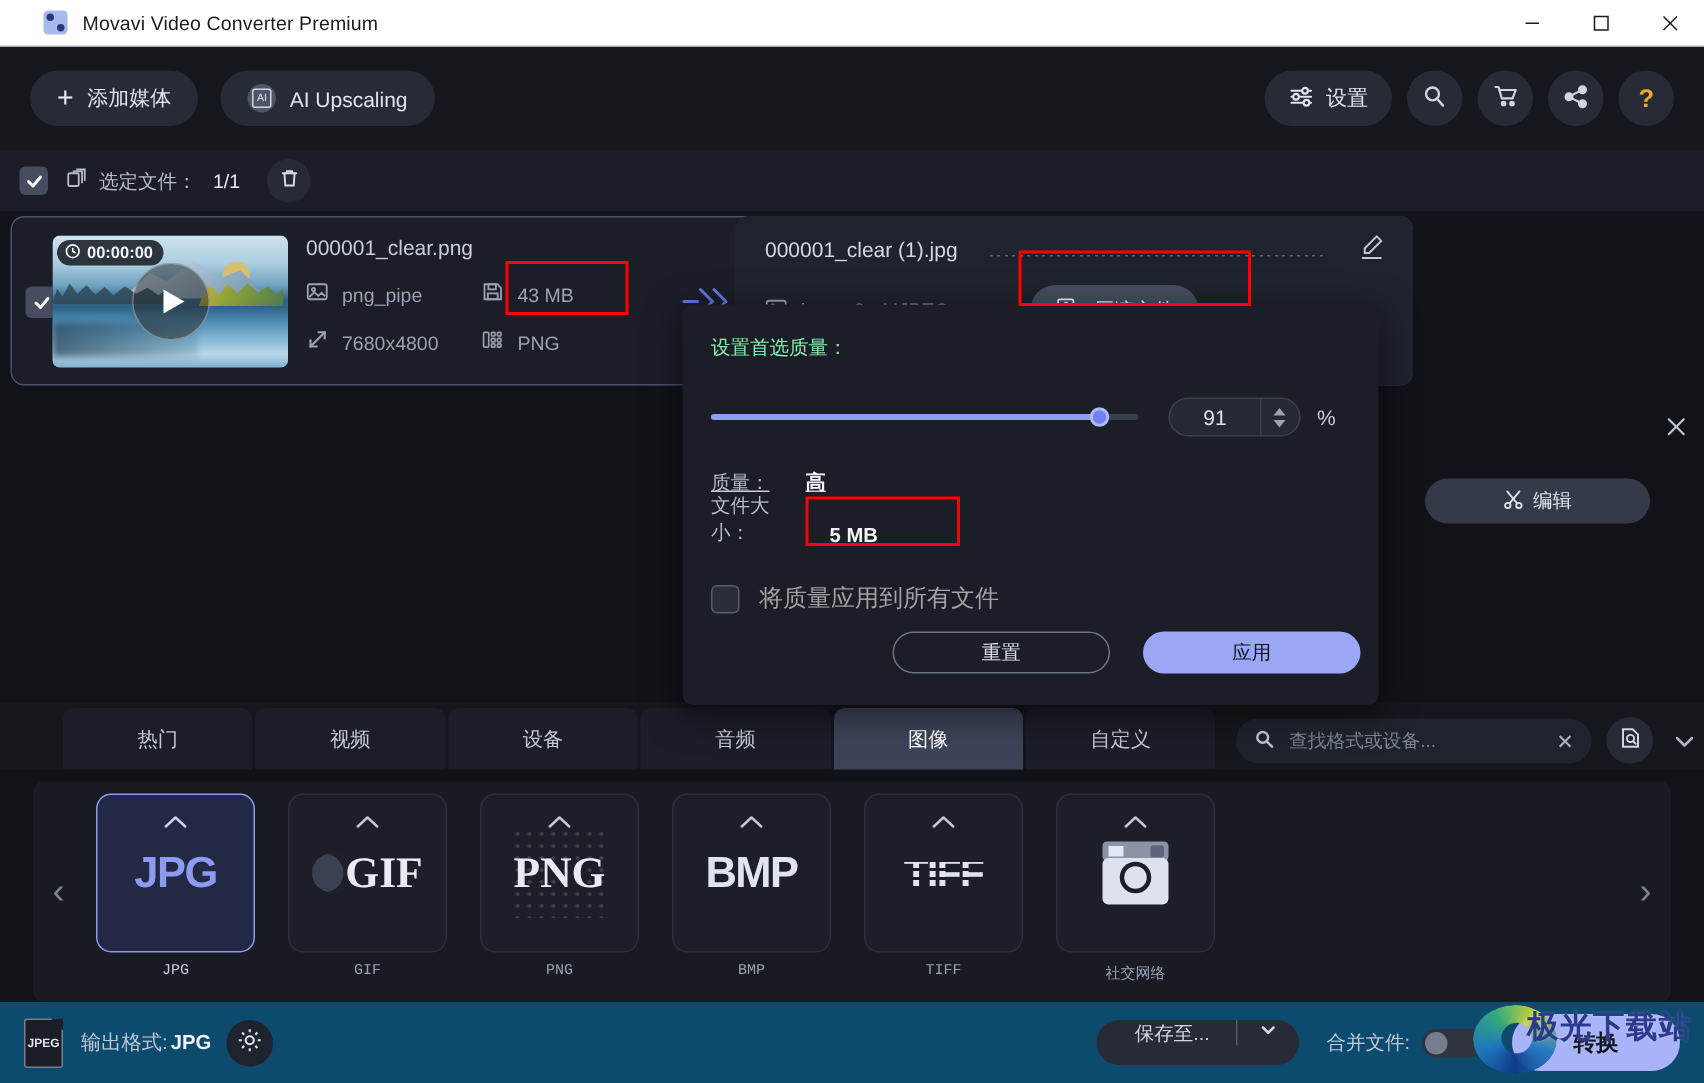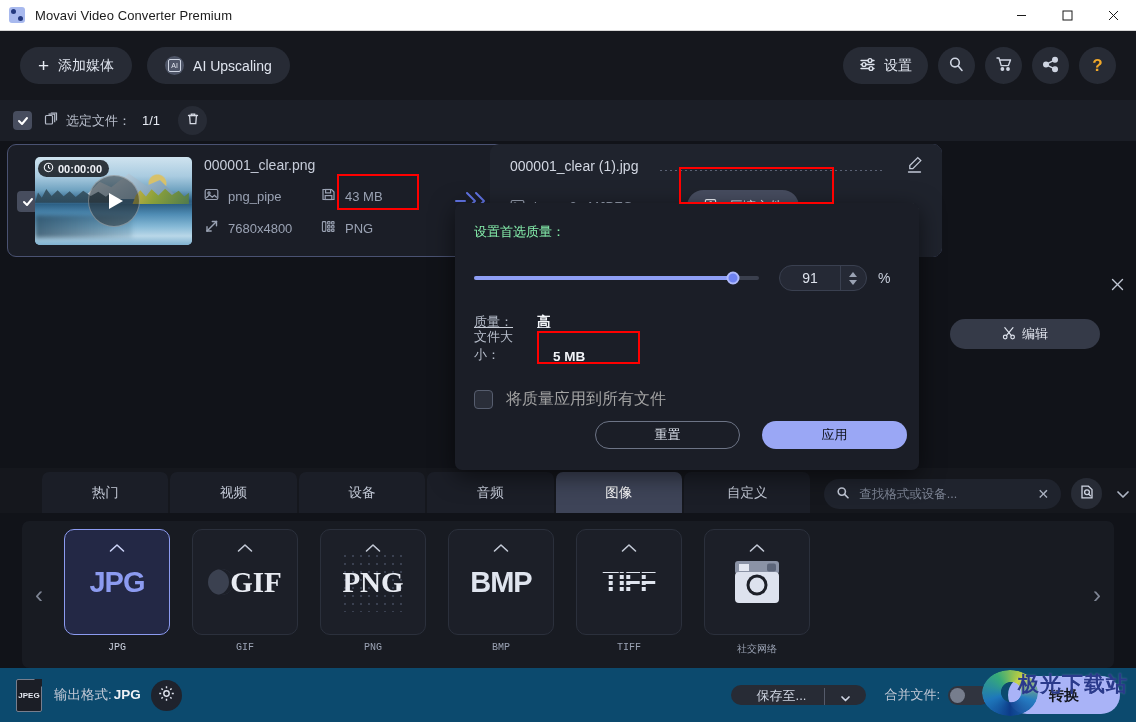--- a/index.html
+++ b/index.html
@@ -9,21 +9,21 @@
     background:#111319;
     color:#c9ced8;
     font-size:13px;
     -webkit-font-smoothing:antialiased;
   }
   .app { position:relative; width:1136px; height:722px; background:#111319; }
 
   
   .titlebar {
     height:31px; background:#ffffff; display:flex; align-items:center;
-    border-bottom:1px solid #d6d6d6; position:relative;
+    border-bottom:1px solid #d6d6d6; position:relative;padding-left:20px;
   }
   .tb-icon {
     width:16px; height:16px; margin-left:9px; border-radius:3px;
     background:#a8b9ee; position:relative; flex:none;
   }
   .tb-icon::before, .tb-icon::after{
     content:""; position:absolute; width:5px; height:5px; border-radius:50%;
     background:#243a80;
   }
   .tb-icon::before{ left:2px; top:2px; }
@@ -302,21 +302,21 @@
     border-style:solid; border-color:transparent #1b1e26 transparent transparent;
   }
   .outfmt{ margin-left:12px; color:#c3c9d6; font-size:13.5px; }
   .outfmt b{ color:#f0f2f7; margin-left:2px;}
   .gear{
     margin-left:10px; width:31px;height:31px;border-radius:50%;background:#1f232d;
     display:flex;align-items:center;justify-content:center;cursor:pointer;color:#dfe4ee;
   }
   .bright{ margin-left:auto; display:flex; align-items:center; gap:18px; }
   .saveto{
-    height:20px;border-radius:16px;background:#272b35;display:flex;align-items:flex-end;
+    height:30px;border-radius:16px;background:#272b35;display:flex;align-items:flex-start;
     color:#cfd5e2;font-size:13px;cursor:pointer;
   }
   .saveto .t{ padding:0 18px 0 26px; }
   .saveto .sep{ width:1px;height:17px;background:#555b6b; }
   .saveto .c{ padding:0 14px; display:flex;align-items:center; }
   .mergelbl{ color:#c3c9d6; font-size:13px; }
   .toggle{
     width:42px;height:19px;border-radius:10px;background:#30343f;position:relative;cursor:pointer;
     margin-left:-6px;
   }

